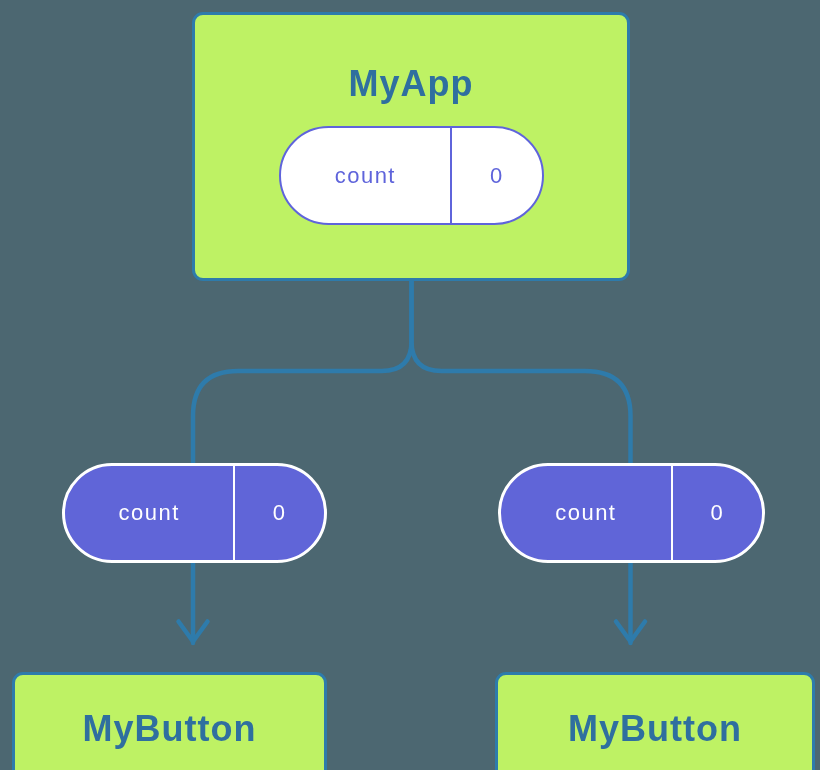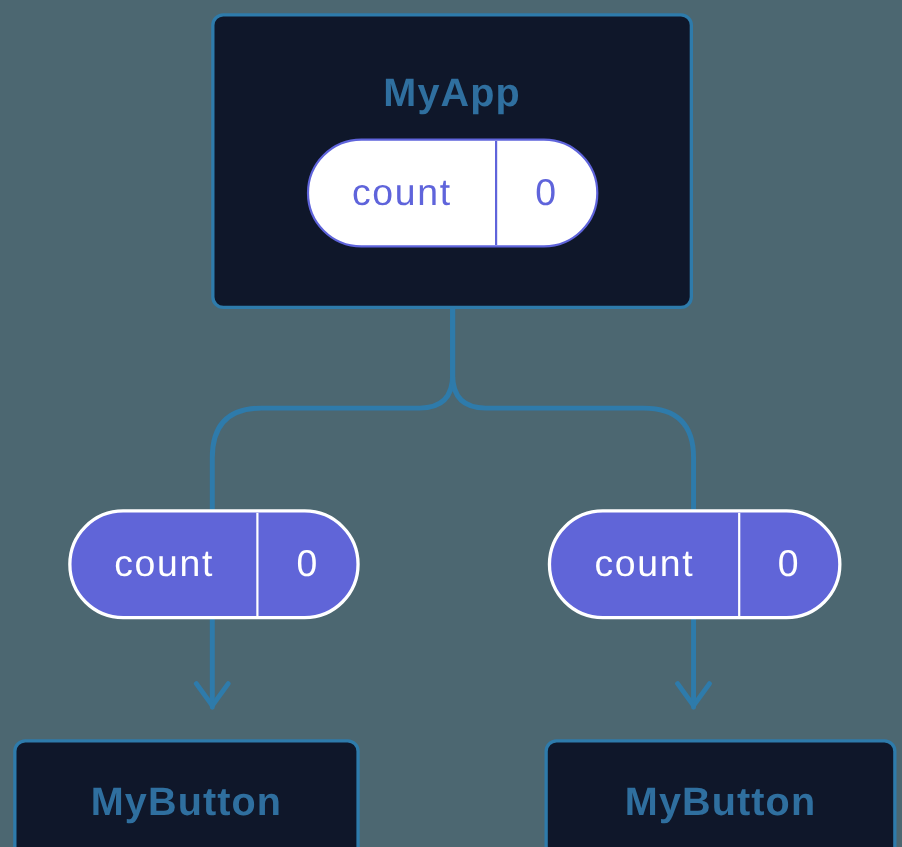--- a/index.html
+++ b/index.html
@@ -11,21 +11,21 @@
     overflow: hidden;
     font-family: "Liberation Sans", sans-serif;
   }
   .connectors {
     position: absolute;
     left: 0; top: 0;
     width: 820px; height: 770px;
   }
   .card {
     position: absolute;
-    background: #0f172a;
+    background: #bef264;
     border: 3px solid #2E7BAB;
     border-radius: 11px;
     box-sizing: border-box;
   }
   .root-card {
     left: 192px; top: 12px;
     width: 438px; height: 269px;
     display: flex;
     flex-direction: column;
     align-items: center;
@@ -46,21 +46,21 @@
     margin-top: 24px;
   }
   .child-card.left  { left: 12px;  top: 648px; width: 315px; height: 114px; }
   .child-card.right { left: 495px; top: 648px; width: 320px; height: 114px; }
 
   .pill {
     display: flex;
     box-sizing: border-box;
     border-radius: 60px;
     overflow: hidden;
-    font-size: 34px;
+    font-size: 22px;
     letter-spacing: 1.5px;
   }
   .pill .cell {
     display: flex;
     align-items: center;
     justify-content: center;
   }
   .pill .cell.name  { flex: 0 0 65%; }
   .pill .cell.value { flex: 1 1 auto; }
 

